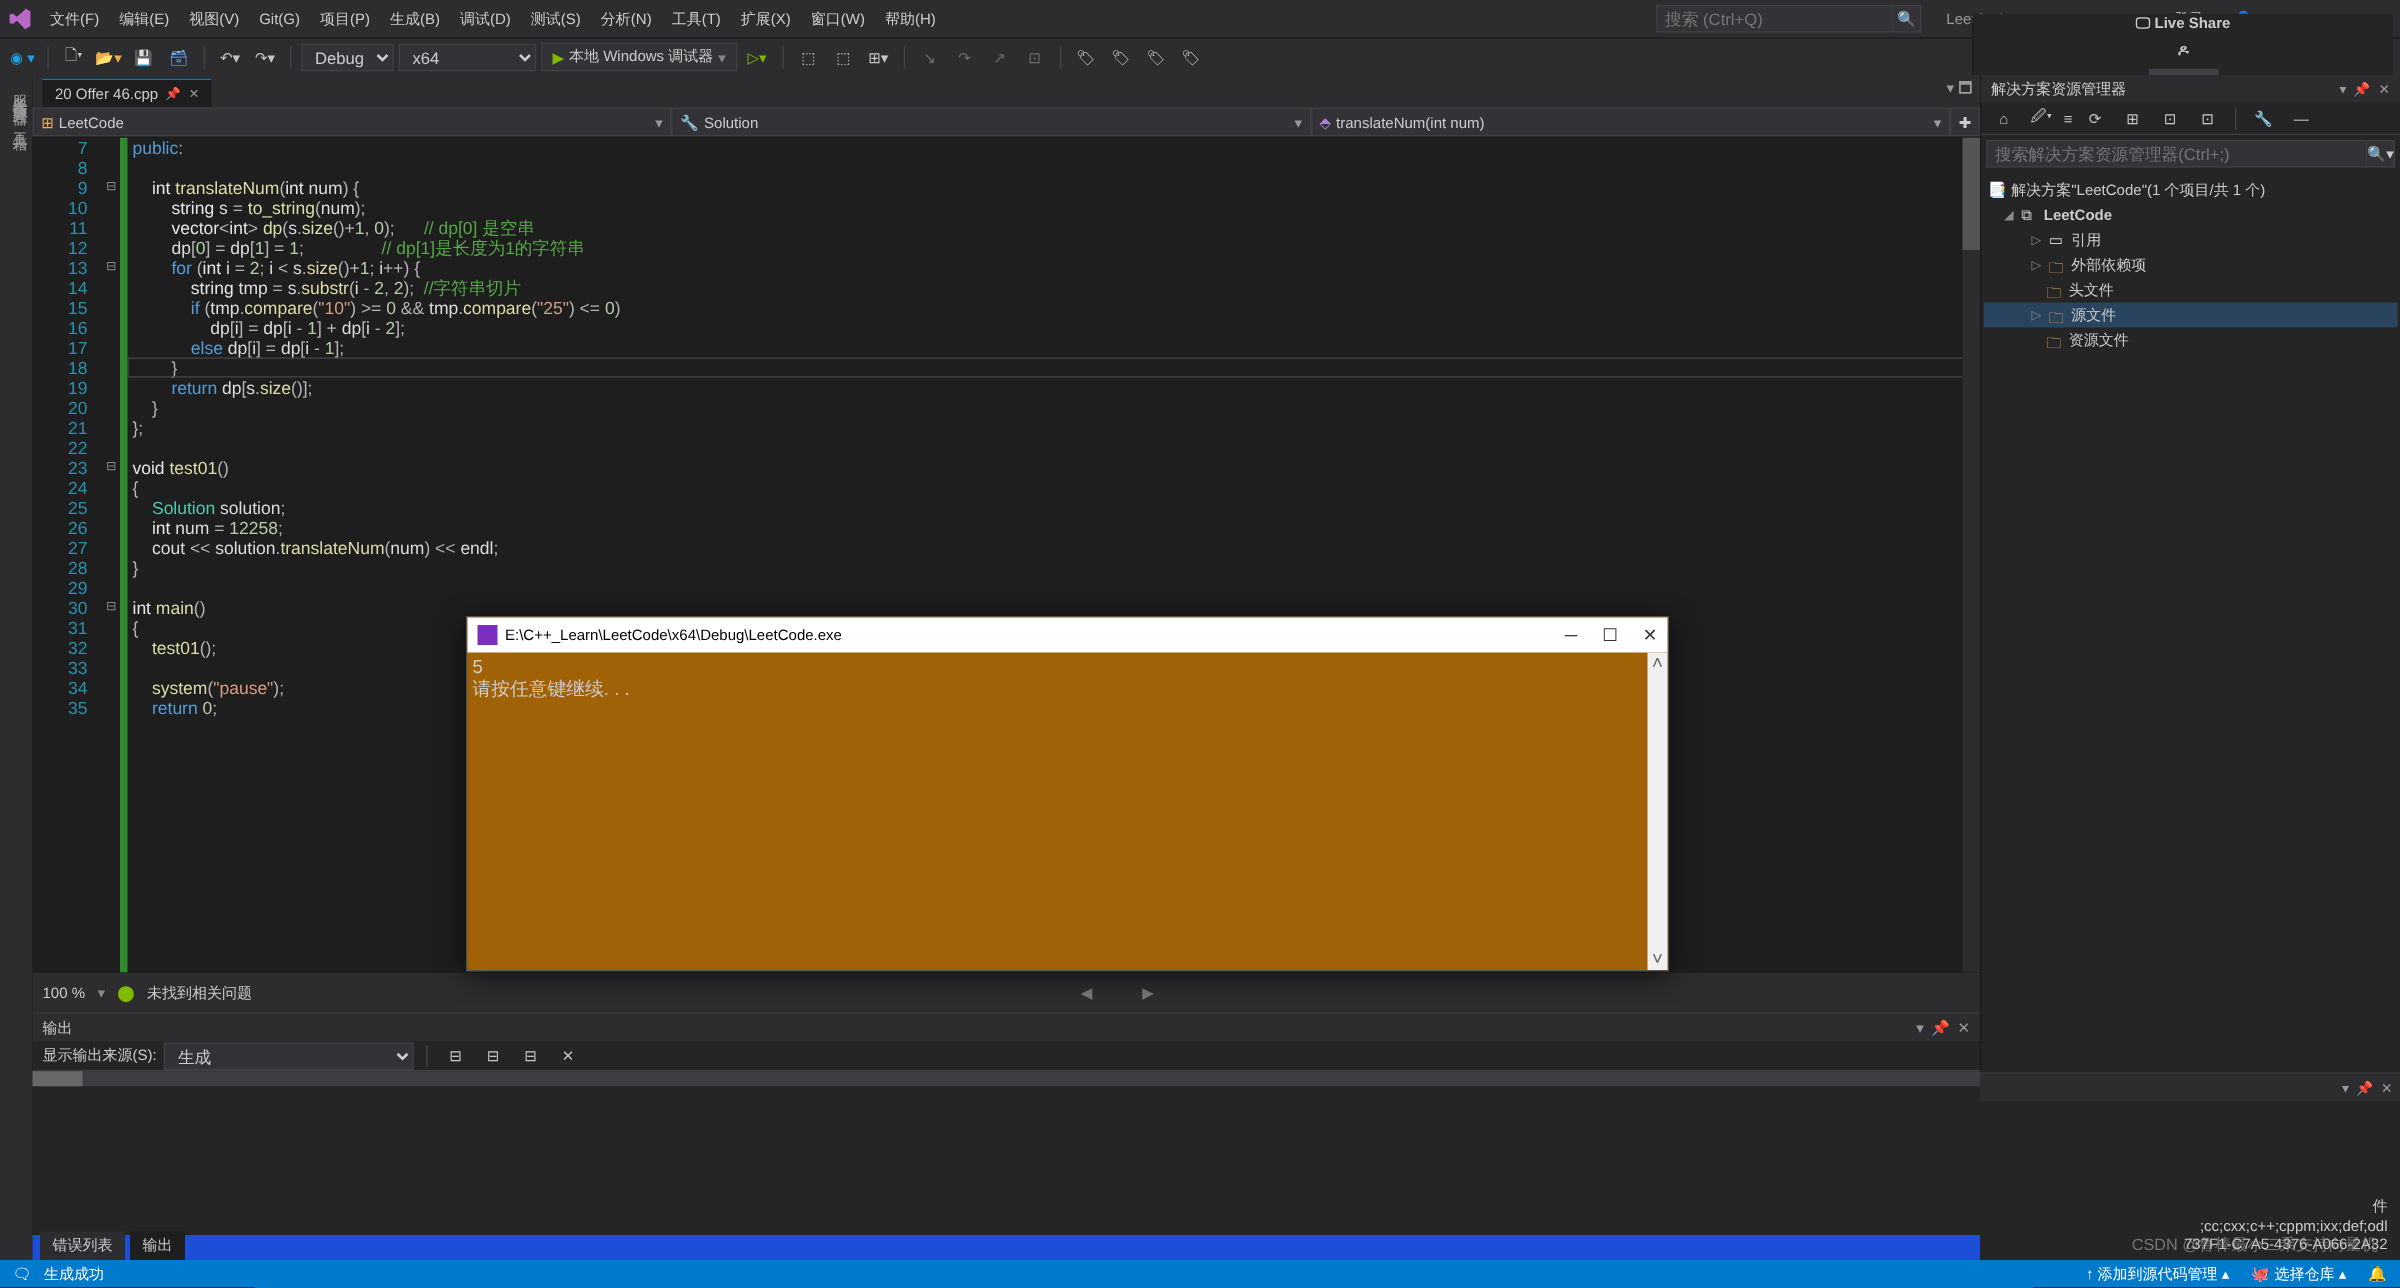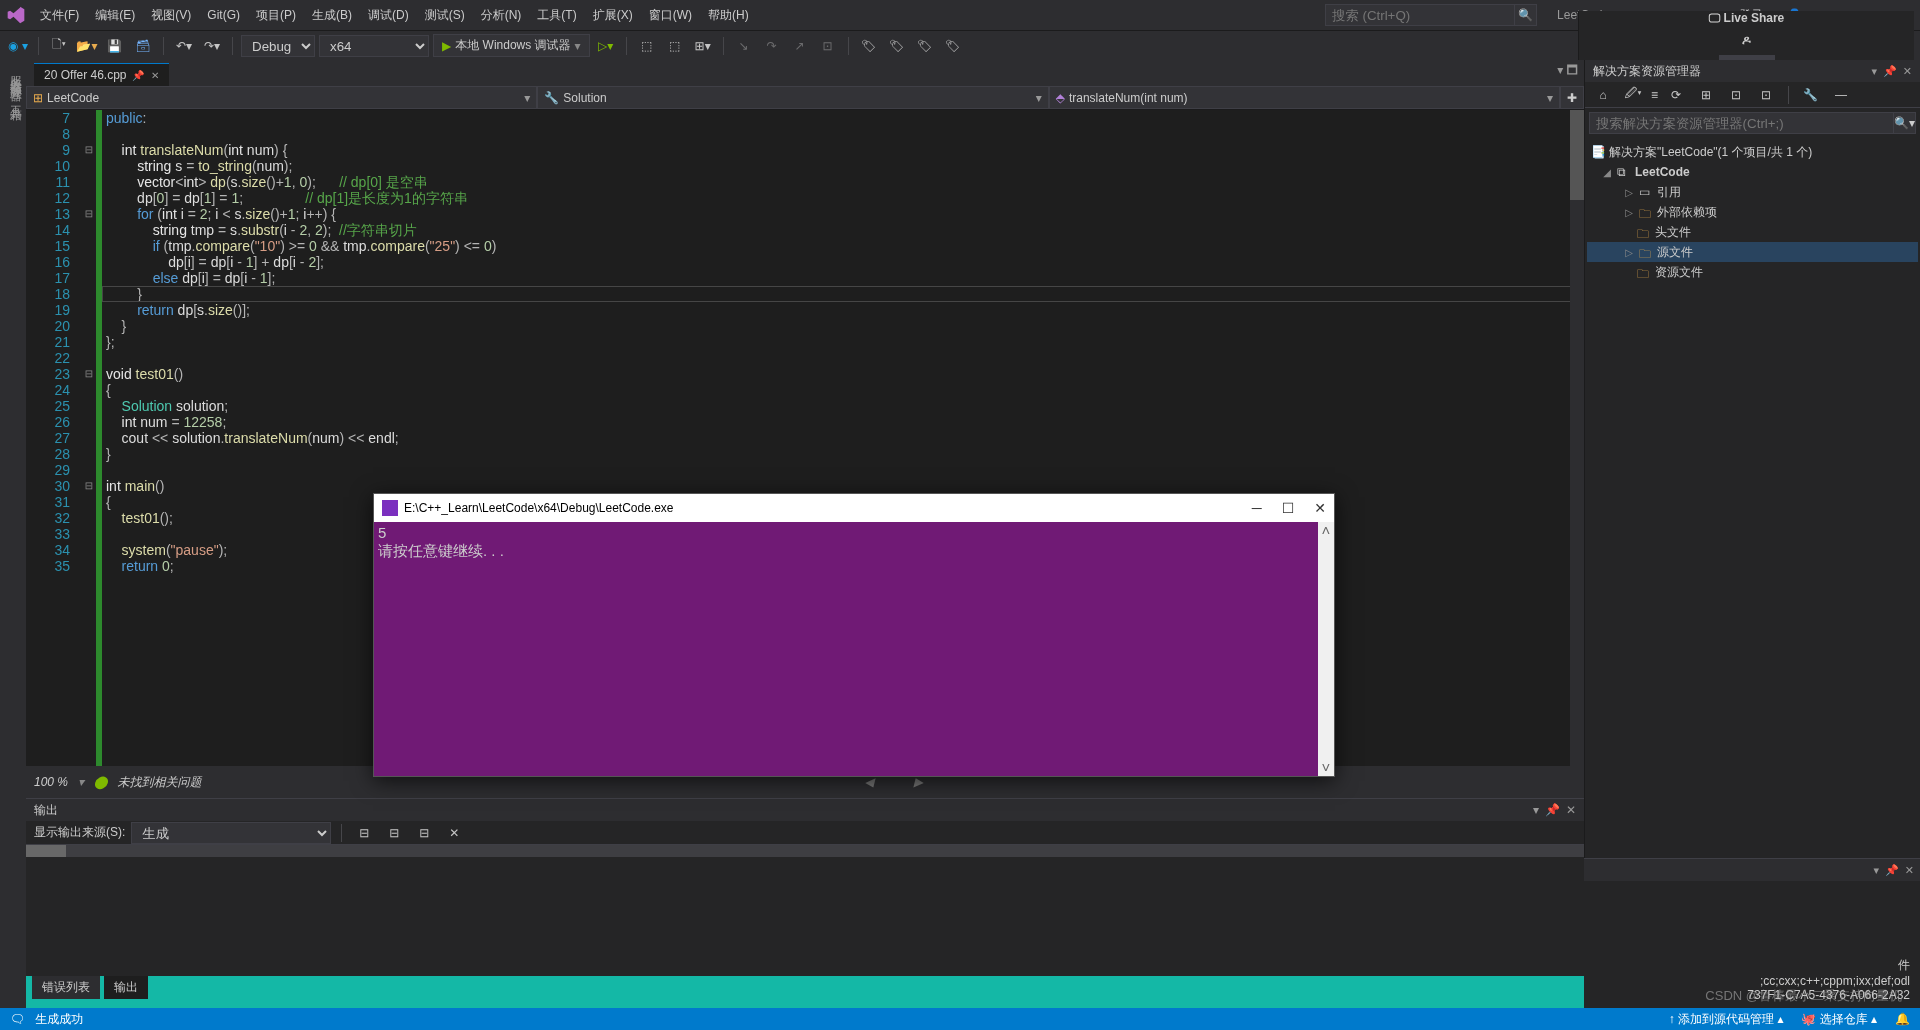--- a/index.html
+++ b/index.html
@@ -45,31 +45,31 @@
   .fold { width:14px; color:#888; }
   .fold div { height:16px; line-height:16px; text-align:center; font-size:10px; }
   .bar { width:6px; background:#2d8a2d; }
   .code { flex:1; white-space:pre; color:#dcdcdc; padding-left:4px; position:relative; }
   .code div { height:16px; line-height:16px; }
   .curline { position:absolute; left:0; right:0; height:16px; border:1px solid #464646; pointer-events:none; }
   .kw { color:#569cd6; } .typ { color:#e5e5e5; } .str { color:#d69d85; } .cmt { color:#57a64a; } .num { color:#b5cea8; } .fn { color:#dcdcaa; } .op { color:#b4b4b4; } .cls { color:#4ec9b0; }
   .edscroll { position:absolute; right:0; top:0; width:14px; bottom:0; background:#2d2d30; }
   .edscroll .th { width:100%; background:#555; }
   
-  .zoombar { height:22px; background:#2d2d30; display:flex; align-items:center; padding:16px 8px; gap:10px; color:#ccc;font-style:italic; }
+  .zoombar { height:22px; background:#2d2d30; display:flex; align-items:center; padding:16px 8px; gap:10px; color:#ccc; }
   .zoombar .ok { color:#7fba00; font-weight:bold; }
   .zoombar .arrows { margin:0 auto; color:#777; display:flex; gap:40px; }
   
   .outpanel { height:178px; background:#252526; display:flex; flex-direction:column; border-top:1px solid #3f3f46; }
   .outpanel .hdr { height:22px; background:#2d2d30; display:flex; align-items:center; padding:0 8px; justify-content:space-between; }
   .outpanel .toolbar2 { height:24px; display:flex; align-items:center; padding:0 8px; gap:6px; border-bottom:1px solid #3f3f46; }
   .outpanel .log { flex:1; font-family:Consolas,monospace; font-size:13px; padding:6px 10px; color:#ccc; white-space:pre; overflow:hidden; }
   .outpanel .sb { height:12px; background:#3e3e42; }
   
-  .bottabs { height:32px; background:#14b8a6; display:flex; align-items:flex-start; padding-left:6px; gap:4px; }
+  .bottabs { height:20px; background:#1d4ed8; display:flex; align-items:flex-end; padding-left:6px; gap:4px; }
   .bottabs .bt { padding:3px 10px; background:#2d2d30; color:#ccc; }
   .bottabs .bt.active { background:#1e1e1e; }
   
   .rp-hdr { height:22px; background:#2d2d30; display:flex; align-items:center; padding:0 8px; color:#ccc; }
   .rp-hdr .btns { margin-left:auto; display:flex; gap:6px; color:#999; font-size:11px; }
   .rp-tool { height:26px; display:flex; align-items:center; padding:0 6px; gap:6px; border-bottom:1px solid #3f3f46; }
   .rp-search { display:flex; padding:4px; }
   .rp-search input { flex:1; background:#333337; border:1px solid #3f3f46; color:#7dd3fc; padding:3px 6px; height:22px; }
   .rp-search .si { width:22px; height:22px; display:flex; align-items:center;justify-content:center; background:#333337; border:1px solid #3f3f46; border-left:none; }
   .tree { padding:4px 2px; }
@@ -79,21 +79,21 @@
   .tree .ar { color:#888; width:12px; display:inline-block; text-align:center; font-size:10px; }
   .tree .b { font-weight:bold; }
   
   .props { position:absolute; right:0; bottom:22px; width:336px; background:#252526; border-top:1px solid #3f3f46; }
   .props .hdr { height:22px; background:#2d2d30; display:flex; justify-content:flex-end; padding:0 6px; align-items:center; gap:6px; color:#999; font-size:11px;}
   .props .body2 { padding:6px 10px; font-family:Consolas,monospace; font-size:12px; color:#ccc; }
   
   .status { position:absolute; left:0; right:0; bottom:0; height:22px; background:#007acc; color:#fff; display:flex; align-items:center; padding:0 10px; gap:10px; }
   .status .r { margin-left:auto; display:flex; gap:18px; align-items:center; }
   
-  .console { position:absolute; left:373px; top:493px; width:962px; height:284px; background:#701a75; border:1px solid #555; display:flex; flex-direction:column; box-shadow:0 4px 20px #000a; }
+  .console { position:absolute; left:373px; top:493px; width:962px; height:284px; background:#a16207; border:1px solid #555; display:flex; flex-direction:column; box-shadow:0 4px 20px #000a; }
   .console .cb { height:28px; background:#fff; display:flex; align-items:center; padding:0 8px; color:#000; }
   .console .cb .ico { width:16px;height:16px;background:#7b2fbf;margin-right:6px; }
   .console .cb .wb { margin-left:auto; display:flex; gap:20px; color:#333; font-size:14px; }
   .console .cbody { flex:1; color:#ccc; font-family:"NSimSun",monospace; font-size:15px; padding:2px 4px; white-space:pre; position:relative; }
   .console .csb { position:absolute; right:0; top:0; width:16px; bottom:0; background:#f0f0f0; display:flex; flex-direction:column; justify-content:space-between; align-items:center; color:#666; }
   
   .wm { position:absolute; right:18px; bottom:25px; color:#aaaaaa99; font-size:13px; }
   svg { display:block; }
 </style>
 </head>

